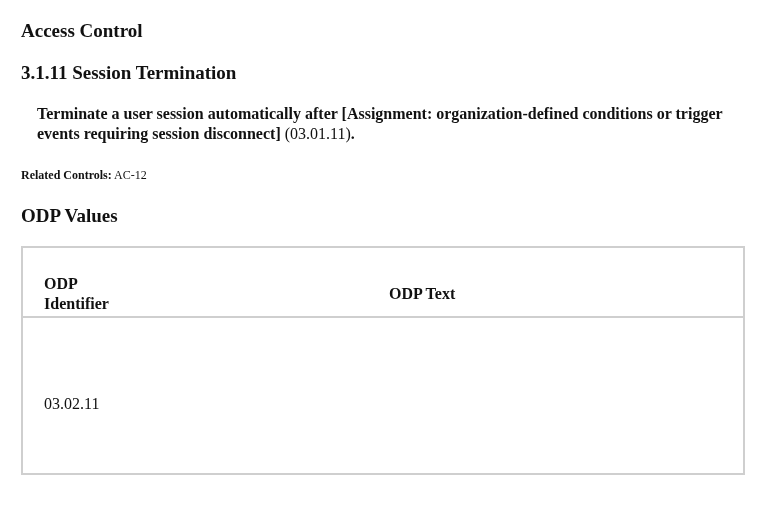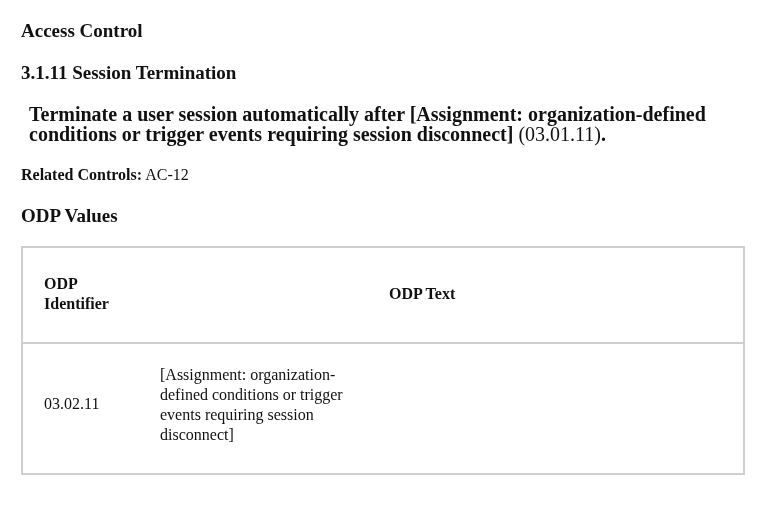--- a/index.html
+++ b/index.html
@@ -27,34 +27,34 @@
       line-height: 20px;
       margin: 0;
       position: absolute;
       left: 0;
       white-space: nowrap;
     }
     .h-access { top: 21px; }
     .h-section { top: 63px; }
     .statement {
       position: absolute;
-      left: 8px;
+      left: 16px;
       top: 104px;
       width: 724px;
-      font-size: 20px;
+      font-size: 16px;
       line-height: 20px;
       margin: 0;
     }
     .statement .bold { font-weight: bold; }
     .statement .normal { font-weight: normal; }
     .related {
       position: absolute;
       left: 0;
       top: 165px;
-      font-size: 16px;
+      font-size: 12px;
       line-height: 20px;
       white-space: nowrap;
     }
     .related .label { font-weight: bold; }
     .h-odp { top: 206px; }
 
     .odp-table {
       position: absolute;
       left: 0;
       top: 246px;
@@ -62,21 +62,21 @@
       height: 229px;
       border: 2px solid #cfcfcf;
       box-sizing: border-box;
       border-collapse: collapse;
     }
     .odp-table .hdr-row {
       position: absolute;
       left: 0;
       top: 0;
       width: 720px;
-      height: 96px;
+      height: 70px;
       border-bottom: 2px solid #cfcfcf;
       box-sizing: border-box;
     }
     .odp-table .body-row {
       position: absolute;
       left: 0;
       top: 88px;
       width: 720px;
       height: 137px;
     }
@@ -109,16 +109,15 @@
 
   <h3 class="heading h-odp">ODP Values</h3>
 
   <div class="odp-table">
     <div class="hdr-row">
       <div class="cell c1">ODP Identifier</div>
       <div class="cell c3">ODP Text</div>
     </div>
     <div class="body-row">
       <div class="cell c1">03.02.11</div>
-      <div class="cell c2">[Assignment: organization-defined conditions or trigger events requiring session disconnect]</div>
     </div>
   </div>
 </div>
 
 </body></html>

